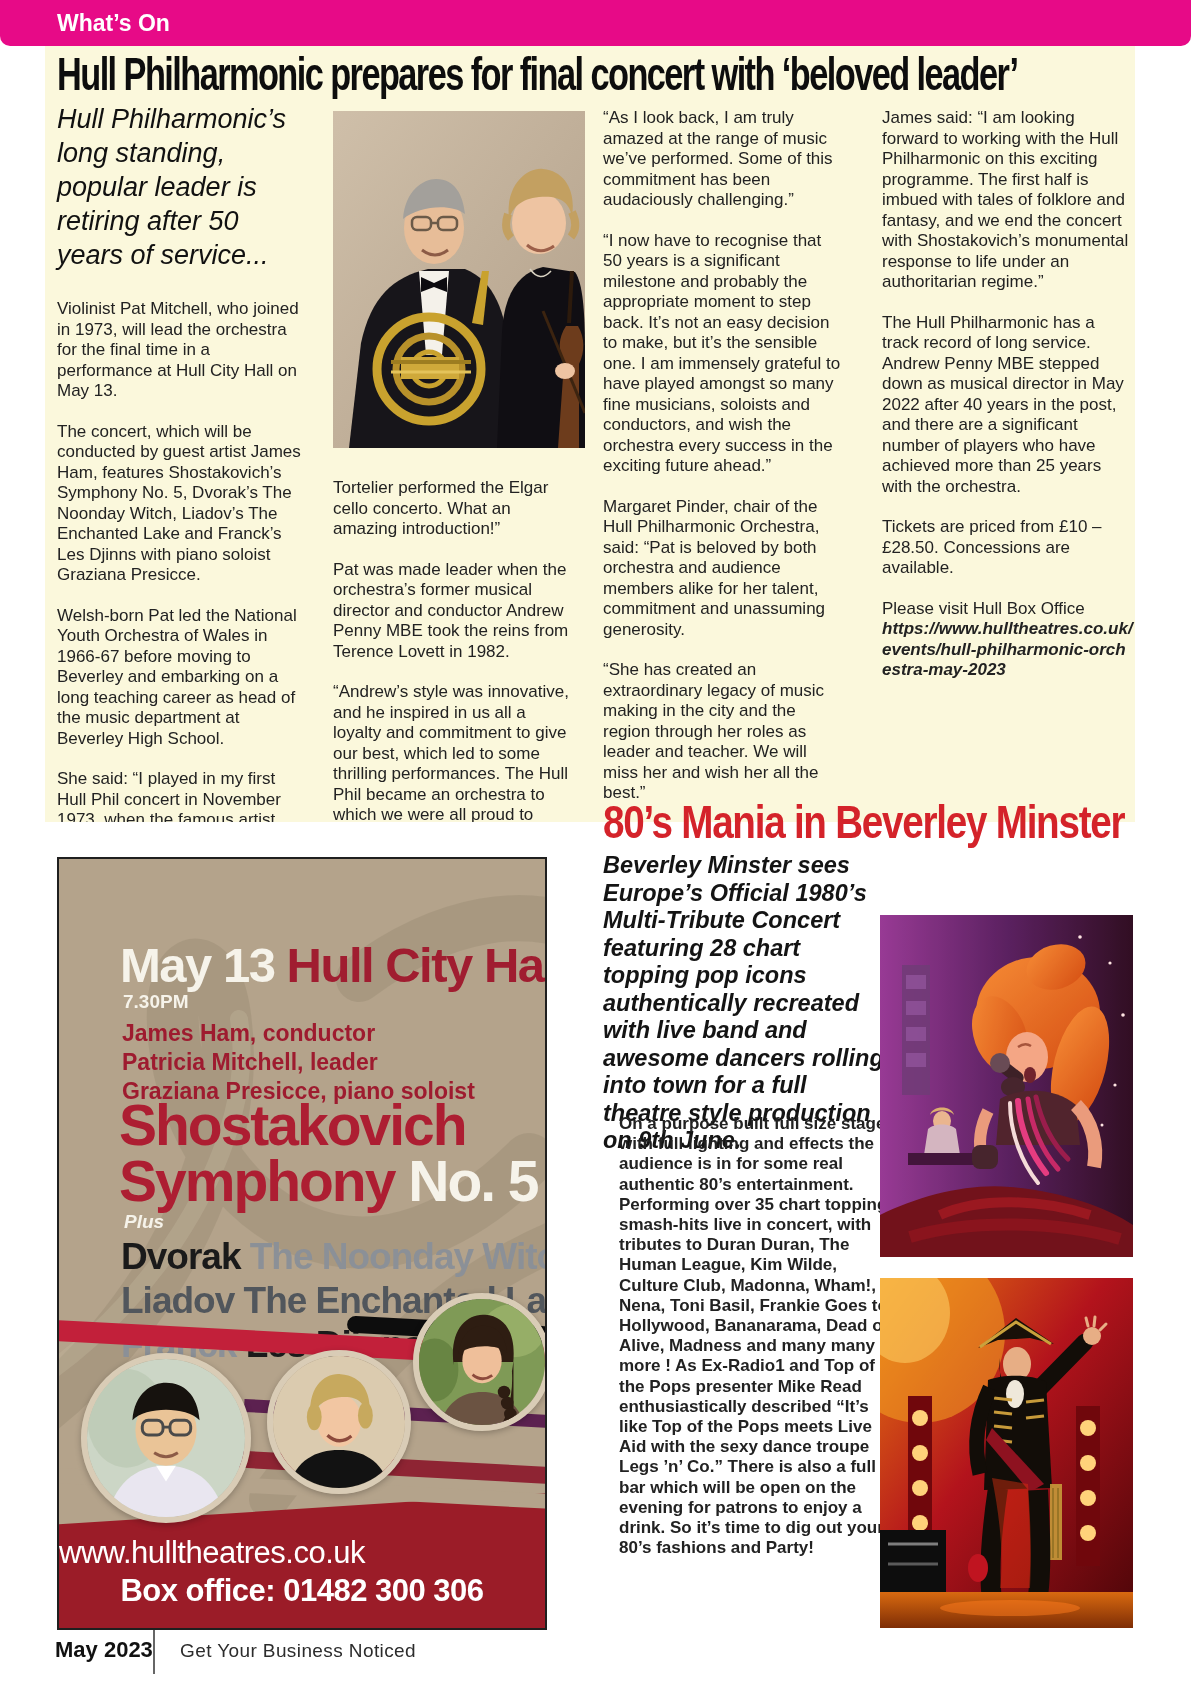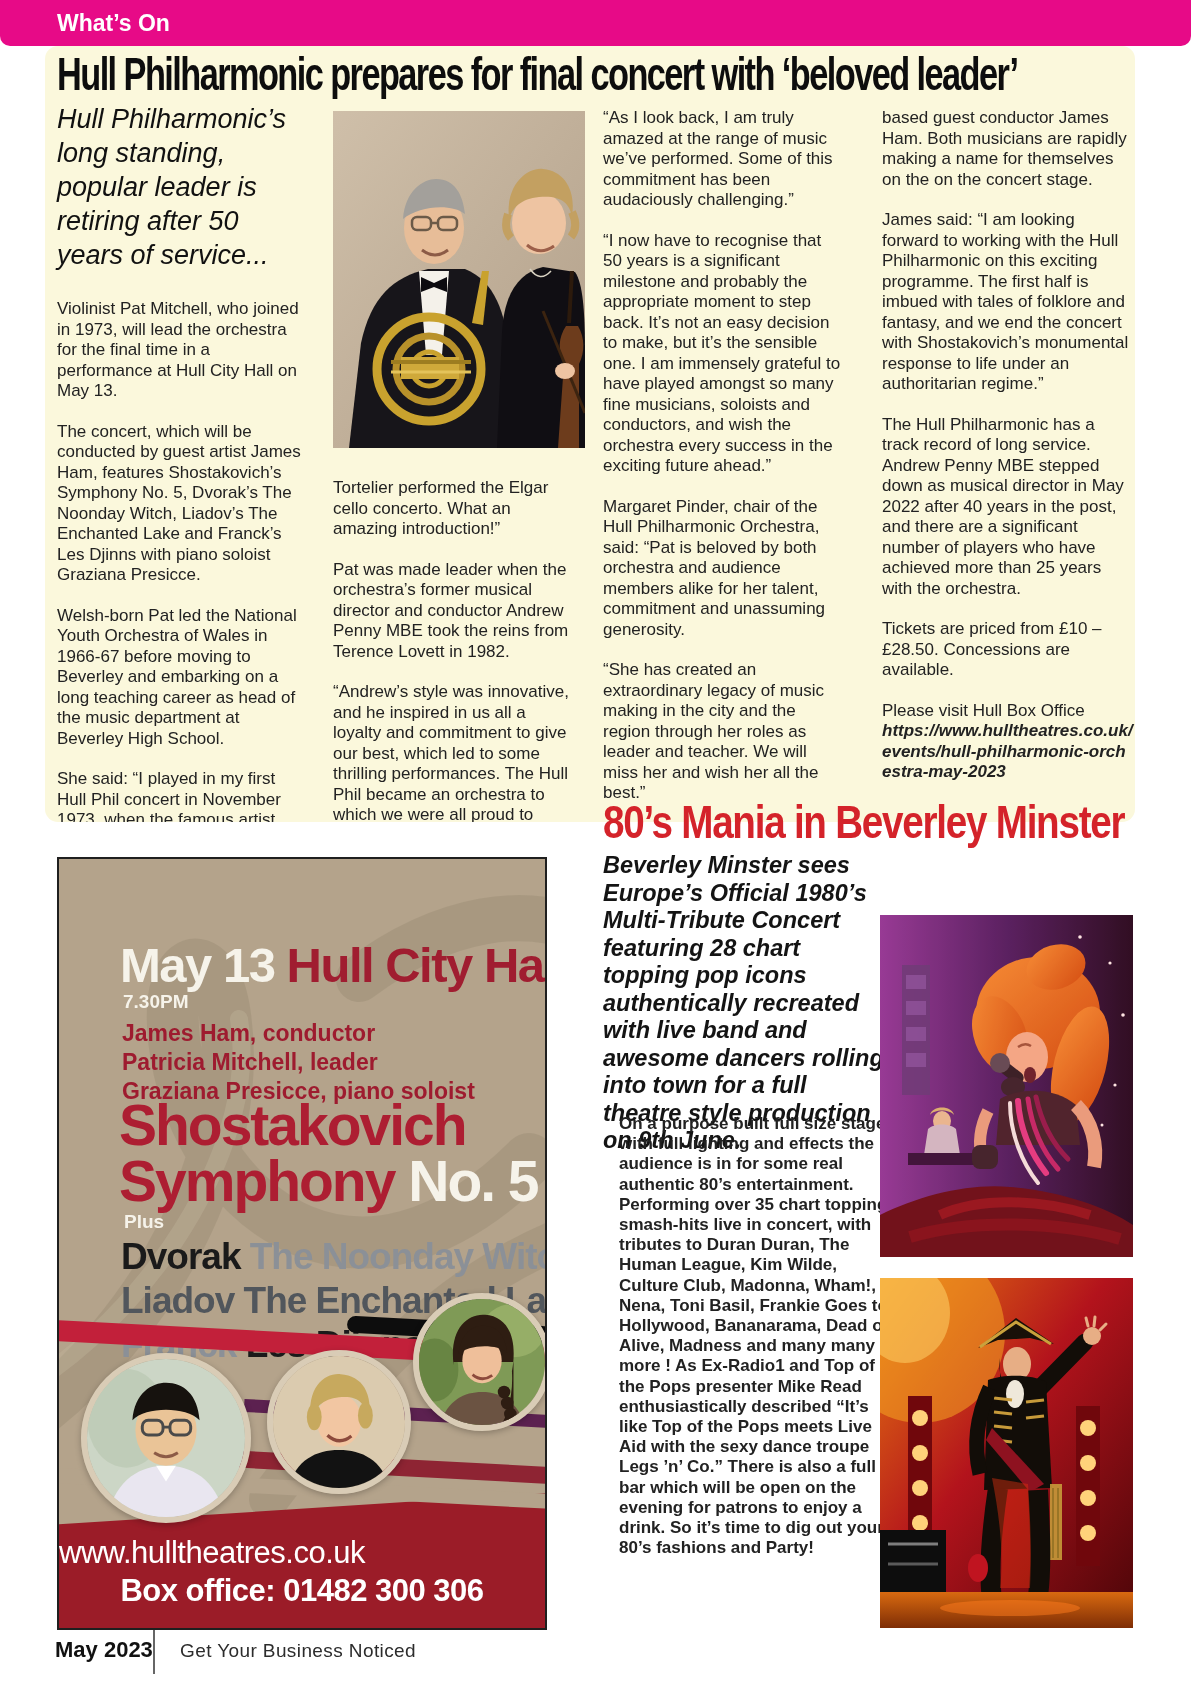--- a/index.html
+++ b/index.html
@@ -5,21 +5,21 @@
   html,body{margin:0;padding:0;background:#fff;}
   .page{position:relative;width:1191px;height:1684px;background:#ffffff;
         font-family:"Liberation Sans","DejaVu Sans",sans-serif;overflow:hidden;}
 
   
   .topbar{position:absolute;left:0;top:0;width:1191px;height:46px;background:#e70a87;
           border-radius:0 0 10px 10px;}
   .topbar .label{position:absolute;left:57px;top:10px;color:#fff;font-size:23px;font-weight:bold;text-align:right;}
 
   
-  .cream{position:absolute;left:45px;top:46px;width:1090px;height:776px;background:#fbf8dc;overflow:hidden;border-radius:13px;}
+  .cream{position:absolute;left:45px;top:46px;width:1090px;height:776px;background:#fbf8dc;overflow:hidden;}
   .headline1{position:absolute;left:12px;top:2px;margin:0;color:#0d0d0d;font-size:44px;font-weight:900;
              letter-spacing:-2px;white-space:nowrap;transform:scale(.78,1.04);transform-origin:0 0;}
   .col{position:absolute;}
   .c1{left:12px;top:56px;width:248px;}
   .c2{left:288px;top:432px;width:244px;}
   .c3{left:558px;top:62px;width:238px;}
   .c4{left:837px;top:62px;width:252px;}
   .standfirst{font-style:italic;font-size:27px;line-height:34px;color:#111;margin:0 0 27px 0;}
   .body-p{font-size:17px;line-height:20.5px;color:#222;margin:0 0 20px 0;}
   .visit .link{display:block;font-weight:bold;font-style:italic;word-break:break-all;}
@@ -34,21 +34,21 @@
   .poster .swirl{position:absolute;left:0;top:0;}
   .p-org{position:absolute;left:63px;top:44px;color:#fdfbf4;font-size:28px;font-weight:bold;letter-spacing:-.5px;white-space:nowrap;}
   .p-date-line{position:absolute;left:61px;top:78px;font-size:49px;font-weight:bold;letter-spacing:-1.5px;white-space:nowrap;}
   .p-date-line .white{color:#f6f3ea;}
   .p-date-line .red{color:#a01d30;}
   .p-time{position:absolute;left:64px;top:132px;color:#f6f3ea;font-size:19px;font-weight:bold;}
   .p-credits{position:absolute;left:63px;top:160px;color:#9e1b2f;font-size:23px;font-weight:bold;line-height:29px;}
   .p-shosta{position:absolute;left:60px;top:238px;font-size:57px;font-weight:900;letter-spacing:-2px;line-height:56px;white-space:nowrap;}
   .p-shosta .red{color:#ad1e32;}
   .p-shosta .white{color:#f6f3ea;}
-  .p-plus{position:absolute;left:65px;top:352px;color:#f6f3ea;font-size:19px;font-weight:bold;}
+  .p-plus{position:absolute;left:65px;top:352px;color:#f6f3ea;font-size:19px;font-weight:bold;font-style:italic;}
   .p-works{position:absolute;left:62px;top:376px;font-size:37px;font-weight:900;letter-spacing:-1px;line-height:44px;white-space:nowrap;}
   .ink{color:#1a1a1a;} .gray{color:#8b9097;} .slate{color:#51565c;}
 
   .stripe{position:absolute;}
   .st-black{left:288px;top:462px;width:204px;height:17px;background:#0d0d0d;border-radius:9px;transform:rotate(3deg);}
   .st-red{left:-10px;top:474px;width:505px;height:21px;background:#c2203a;transform:rotate(3deg);}
   .st-purple{left:185px;top:548px;width:310px;height:13px;background:#5c2150;transform:rotate(3deg);}
   .st-maroon{left:180px;top:600px;width:320px;height:17px;background:#8e2433;transform:rotate(3deg);}
   .st-tan{left:-12px;top:622px;width:515px;height:15px;background:#b4a38b;transform:rotate(3deg);z-index:3;}
   .redband{position:absolute;left:-2px;top:628px;width:492px;height:144px;background:#9b1c28;
@@ -150,21 +150,20 @@
 
     <div class="col c3">
       <p class="body-p">“As I look back, I am truly amazed at the range of music we’ve performed. Some of this commitment has been audaciously challenging.”</p>
       <p class="body-p">“I now have to recognise that 50 years is a significant milestone and probably the appropriate moment to step back.  It’s not an easy decision to make, but it’s the sensible one. I am immensely grateful to have played amongst so many fine musicians, soloists and conductors, and wish the orchestra every success in the exciting future ahead.”</p>
       <p class="body-p">Margaret Pinder, chair of the Hull Philharmonic Orchestra, said: “Pat is beloved by both orchestra and audience members alike for her talent, commitment and unassuming generosity.</p>
       <p class="body-p">“She has created an extraordinary legacy of music making in the city and the region through her roles as leader and teacher. We will miss her and wish her all the best.”</p>
 
     </div>
 
     <div class="col c4">
-      <p class="body-p">based guest conductor James Ham. Both musicians are rapidly making a name for themselves on the on the concert stage.</p>
       <p class="body-p">James said: “I am looking forward to working with the Hull Philharmonic on this exciting programme. The first half is imbued with tales of folklore and fantasy, and we end the concert with Shostakovich’s monumental response to life under an authoritarian regime.”</p>
       <p class="body-p">The Hull Philharmonic has a track record of long service. Andrew Penny MBE stepped down as musical director in May 2022 after 40 years in the post, and there are a significant number of players who have achieved more than 25 years with the orchestra.</p>
       <p class="body-p">Tickets are priced from £10 – £28.50. Concessions are available.</p>
       <p class="body-p visit">
         <span>Please visit Hull Box Office</span>
         <span class="link">https://www.hulltheatres.co.uk/events/hull-philharmonic-orchestra-may-2023</span>
       </p>
     </div>
   </div>
 

